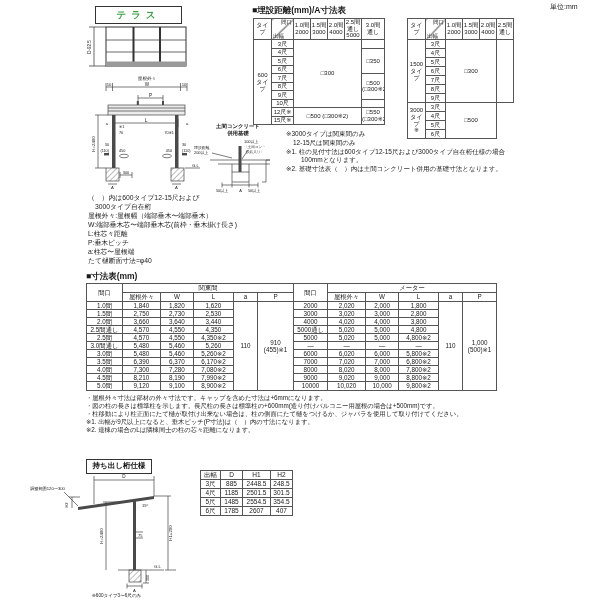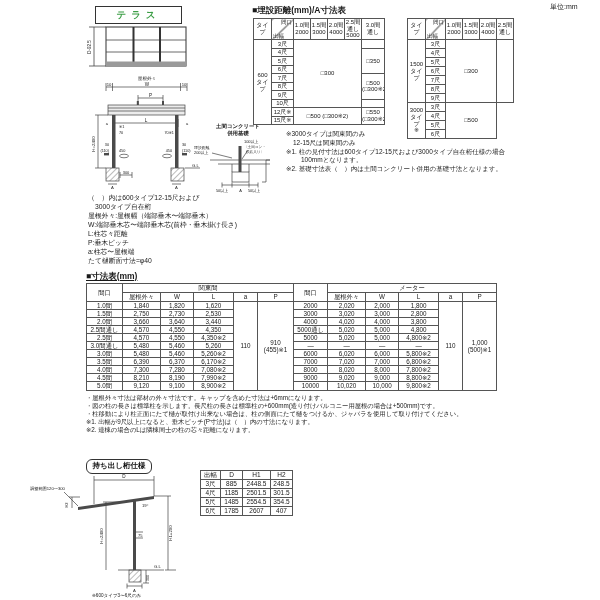--- a/index.html
+++ b/index.html
@@ -20,21 +20,21 @@
   .f2 tr{height:9px;} .f2 .hd{height:14px;}
   .dimtbl td{font-size:6.3px;}
   .dimtbl tr{height:8px;} .dimtbl .hd{height:9px;}
   .ctbl td{font-size:6.5px;} .ctbl tr{height:9px;}
   .notes div{font-size:6.3px;line-height:8px;white-space:nowrap;}
   .fnotes div{font-size:6.5px;line-height:8.8px;white-space:nowrap;}
   .legend div{font-size:6.8px;line-height:9px;white-space:nowrap;}
   .ind1{margin-left:7px;} .ind2{margin-left:15px;}
   .boxlabel{border:1px solid #333;text-align:center;font-weight:bold;background:#fff;}
   #terrace-box{color:#3c9e46;font-size:9.5px;letter-spacing:5px;line-height:15px;}
-  #cant-box{font-size:7.5px;line-height:12px;color:#111;border-radius:6px;}
+  #cant-box{font-size:7.5px;line-height:12px;color:#111;}
   svg text{font-family:"Liberation Sans","DejaVu Sans",sans-serif;fill:#222;}
 </style>
 </head>
 <body>
 
 <div id="page">
 
   <div class="abs unit" style="left:550px;top:2px;">単位:mm</div>
 
   <div class="abs boxlabel" id="terrace-box" style="left:95px;top:6px;width:85px;height:16px;">
@@ -314,21 +314,21 @@
     <div>（　）内は600タイプ12-15尺および</div>
     <div class="ind1">3000タイプ自在桁</div>
     <div>屋根外々:屋根幅（端部垂木〜端部垂木）</div>
     <div>W:端部垂木芯〜端部垂木芯(前枠・垂木掛け長さ)</div>
     <div>L:柱芯々距離</div>
     <div>P:垂木ピッチ</div>
     <div>a:柱芯〜屋根端</div>
     <div>たて樋断面寸法=φ40</div>
   </div>
 
-  <div class="abs ttl" style="left:86px;top:271px;text-decoration:underline;">■寸法表(mm)</div>
+  <div class="abs ttl" style="left:86px;top:271px;">■寸法表(mm)</div>
   <table class="abs dimtbl" style="left:86px;top:283px;width:410px;">
     <colgroup>
       <col style="width:36px">
         <col style="width:38px">
         <col style="width:33px">
         <col style="width:40px">
         <col style="width:24px">
         <col style="width:36px">
       <col style="width:34px">
         <col style="width:38px">

